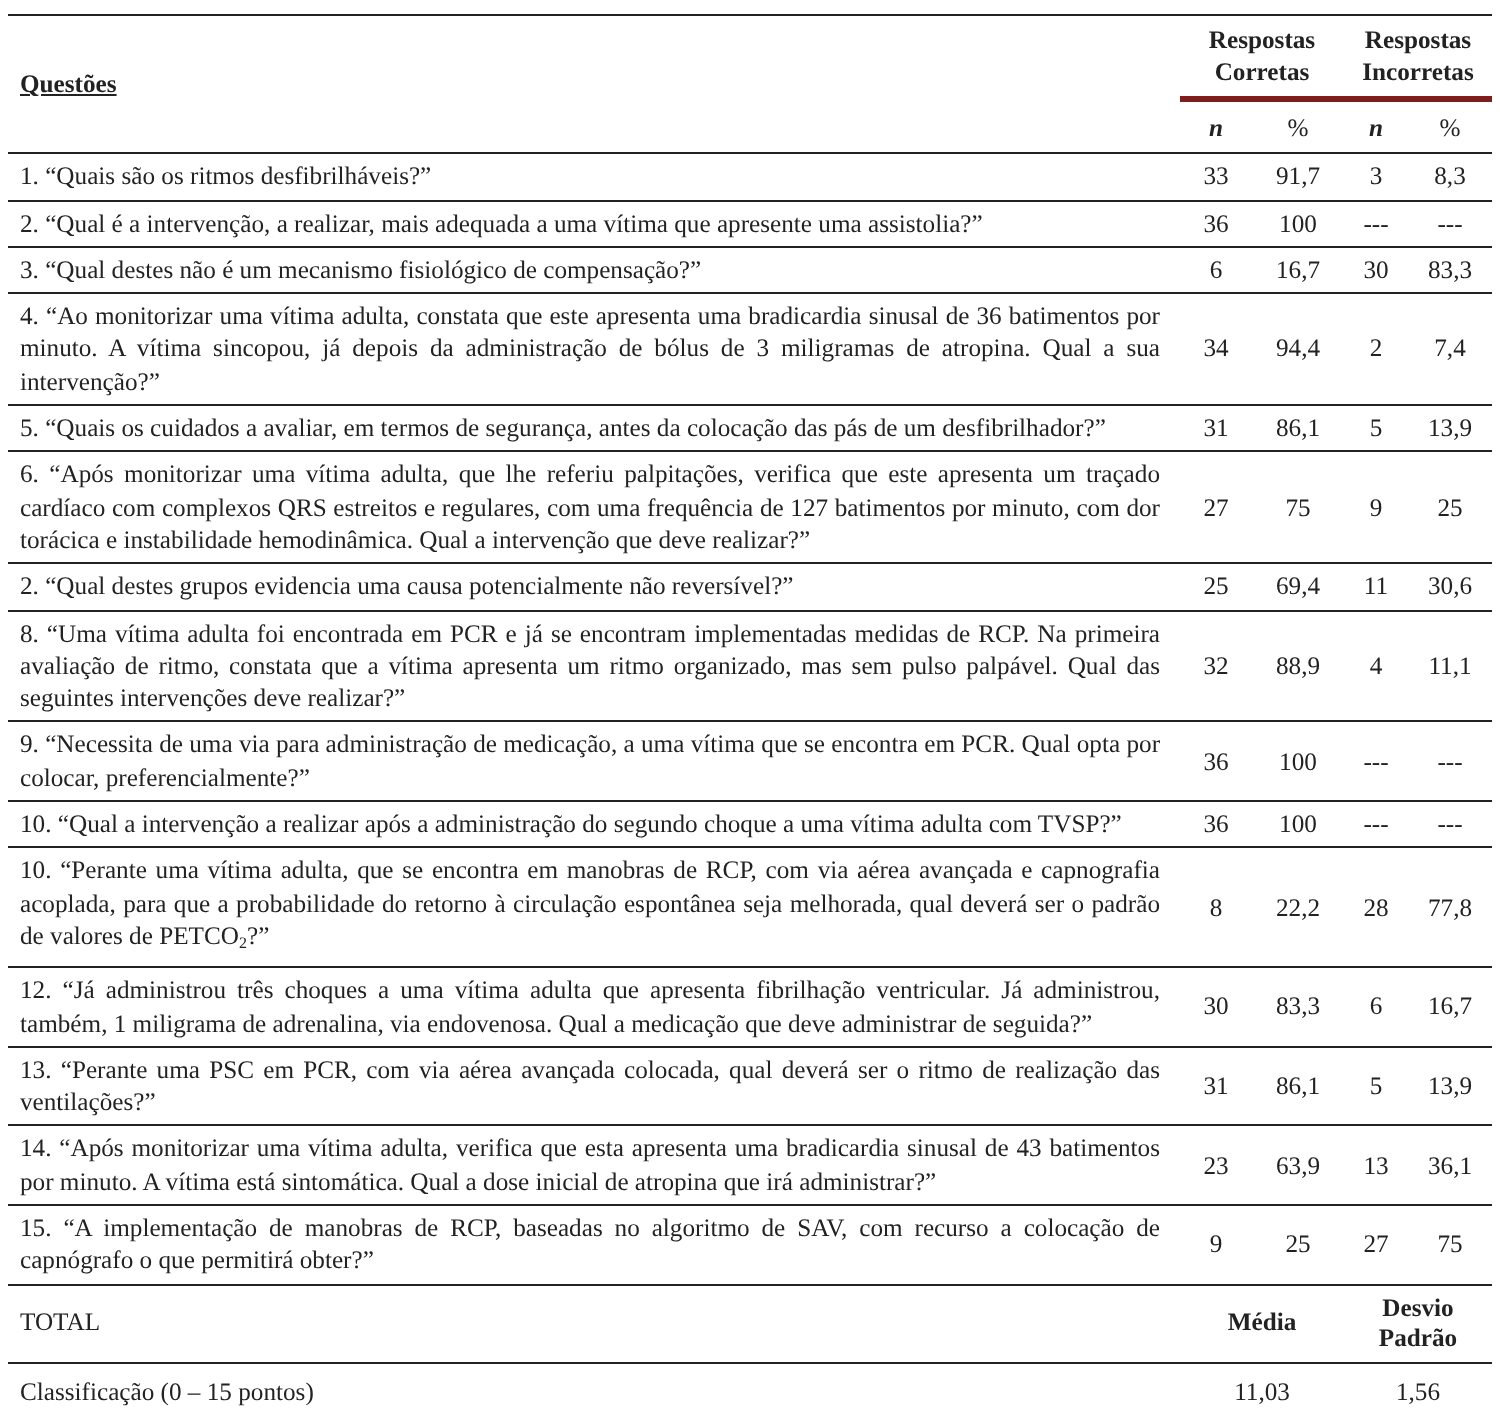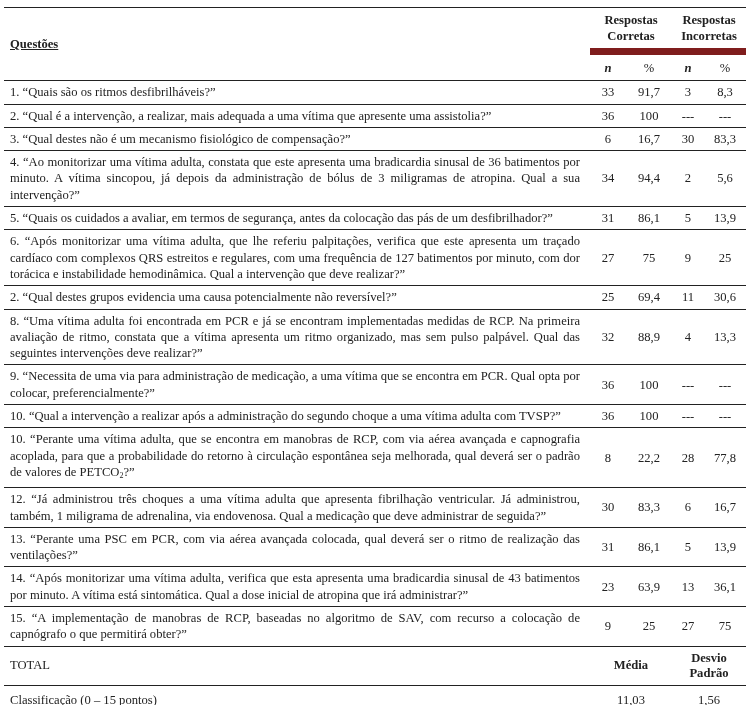--- a/index.html
+++ b/index.html
@@ -7,21 +7,21 @@
   table { border-collapse:collapse; width:742px; margin-left:4px; margin-top:7px; font-size:12.6px; line-height:16.3px; }
   td, th { padding:0; vertical-align:middle; font-weight:normal; }
   .top { border-top:1.5px solid #222; }
   .q { padding:3px 10px 3px 6px; text-align:center; text-align-last:left; }
   .qt { text-align:justify; }
   .num { text-align:center; }
   .c-n1 { width:36px; } .c-p1 { width:46px; } .c-n2 { width:32px; } .c-p2 { width:42px; }
   tr.row td { border-bottom:1px solid #222; }
   .hdr-title { font-weight:bold; padding-left:6px; text-align:left;text-decoration:underline; }
   .grp { font-weight:bold; text-align:center; line-height:16px; padding:4px 0 4px 0; }
-  .grp-line { border-bottom:7px solid #7f1d1d; }
+  .grp-line { border-bottom:3px solid #7f1d1d; }
   .sub { font-style:italic; font-weight:bold; text-align:center; padding:5px 0 4px 0; }
   .subp { font-weight:normal; text-align:center; padding:5px 0 4px 0; }
   sub { font-size:8px; vertical-align:-2px; }
   .tot td { padding:4px 0; }
   .tot .lbl { font-weight:normal; padding-left:6px; }
   .tot .stat { font-weight:bold; text-align:center; line-height:15px; }
   .cls td { border-bottom:1.5px solid #222; padding:6px 0; }
   .cls .lbl { padding-left:6px; }
 </style>
 </head>
@@ -68,21 +68,21 @@
         <td class="num">6</td>
         <td class="num">16,7</td>
         <td class="num">30</td>
         <td class="num">83,3</td>
       </tr>
       <tr class="row">
         <td class="q qt"><span>4. “Ao monitorizar uma vítima adulta, constata que este apresenta uma bradicardia sinusal de 36 batimentos por minuto. A vítima sincopou, já depois da administração de bólus de 3 miligramas de atropina. Qual a sua intervenção?”</span></td>
         <td class="num">34</td>
         <td class="num">94,4</td>
         <td class="num">2</td>
-        <td class="num">5,6</td>
+        <td class="num">7,4</td>
       </tr>
       <tr class="row">
         <td class="q"><span>5. “Quais os cuidados a avaliar, em termos de segurança, antes da colocação das pás de um desfibrilhador?”</span></td>
         <td class="num">31</td>
         <td class="num">86,1</td>
         <td class="num">5</td>
         <td class="num">13,9</td>
       </tr>
       <tr class="row">
         <td class="q qt"><span>6. “Após monitorizar uma vítima adulta, que lhe referiu palpitações, verifica que este apresenta um traçado cardíaco com complexos QRS estreitos e regulares, com uma frequência de 127 batimentos por minuto, com dor torácica e instabilidade hemodinâmica. Qual a intervenção que deve realizar?”</span></td>
@@ -96,21 +96,21 @@
         <td class="num">25</td>
         <td class="num">69,4</td>
         <td class="num">11</td>
         <td class="num">30,6</td>
       </tr>
       <tr class="row">
         <td class="q qt"><span>8. “Uma vítima adulta foi encontrada em PCR e já se encontram implementadas medidas de RCP. Na primeira avaliação de ritmo, constata que a vítima apresenta um ritmo organizado, mas sem pulso palpável. Qual das seguintes intervenções deve realizar?”</span></td>
         <td class="num">32</td>
         <td class="num">88,9</td>
         <td class="num">4</td>
-        <td class="num">13,3</td>
+        <td class="num">11,1</td>
       </tr>
       <tr class="row">
         <td class="q qt"><span>9. “Necessita de uma via para administração de medicação, a uma vítima que se encontra em PCR. Qual opta por colocar, preferencialmente?”</span></td>
         <td class="num">36</td>
         <td class="num">100</td>
         <td class="num">---</td>
         <td class="num">---</td>
       </tr>
       <tr class="row">
         <td class="q"><span>10. “Qual a intervenção a realizar após a administração do segundo choque a uma vítima adulta com TVSP?”</span></td>

